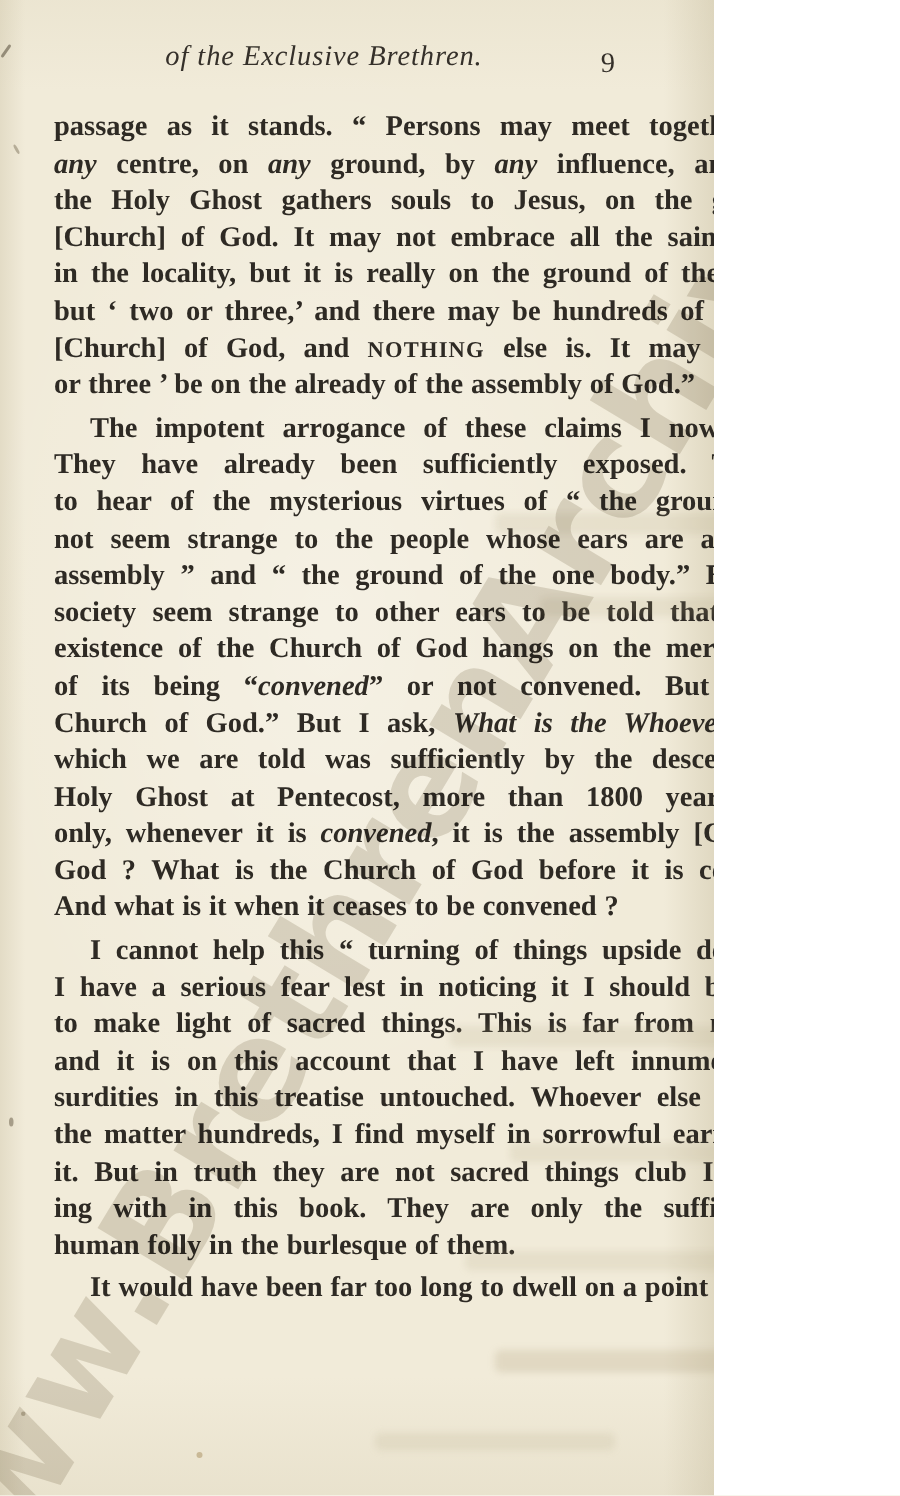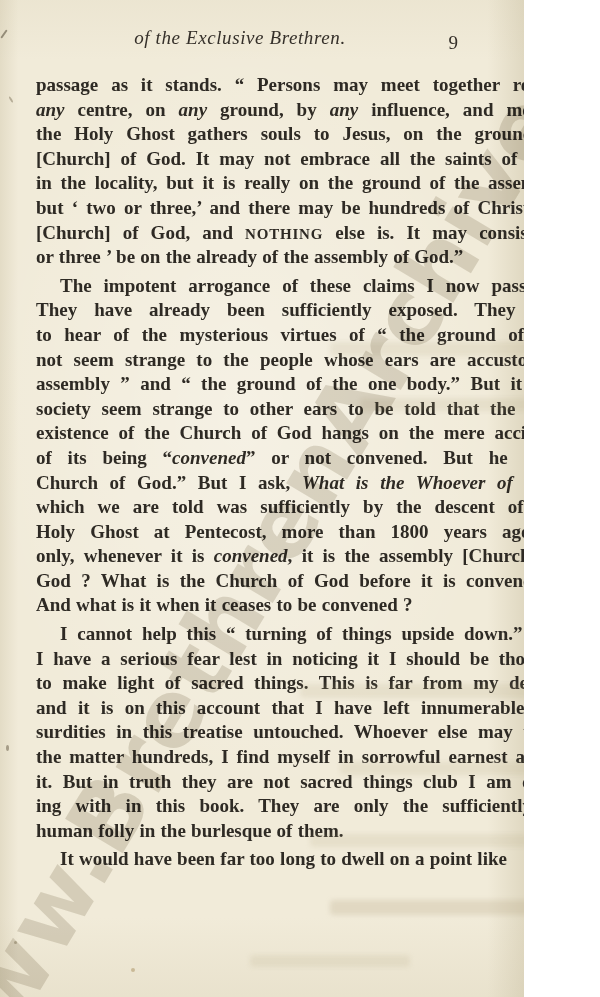--- a/index.html
+++ b/index.html
@@ -1,18 +1,18 @@
 <!DOCTYPE html>
 <html><head>
 <meta charset="utf-8">
 <style>
   html, body { margin: 0; padding: 0; }
   .page {
     position: relative;
-    width: 524px;
+    width: 476px;
     height: 997px;
     overflow: hidden;
     background-color: #f1ebd9;
     background-image:
       radial-gradient(ellipse 70% 55% at 46% 42%, rgba(255,255,255,0.30), rgba(255,255,255,0) 70%),
       linear-gradient(90deg, rgba(201,191,162,0.35) 0%, rgba(241,235,217,0) 3.5%, rgba(241,235,217,0) 93%, rgba(198,188,158,0.40) 100%),
       linear-gradient(180deg, rgba(220,212,186,0.25) 0%, rgba(241,235,217,0) 6%, rgba(241,235,217,0) 92%, rgba(214,205,177,0.30) 100%);
     font-family: "Liberation Serif", serif;
     color: #2e2a24;
   }

